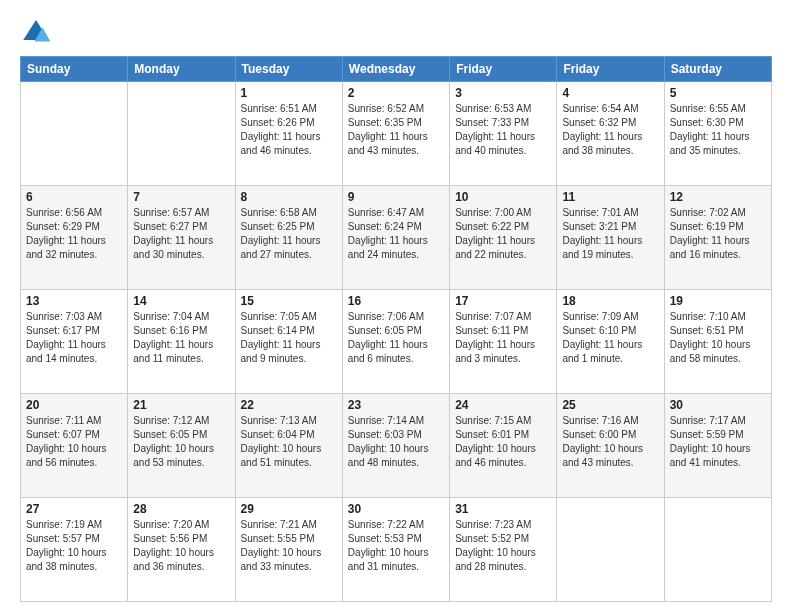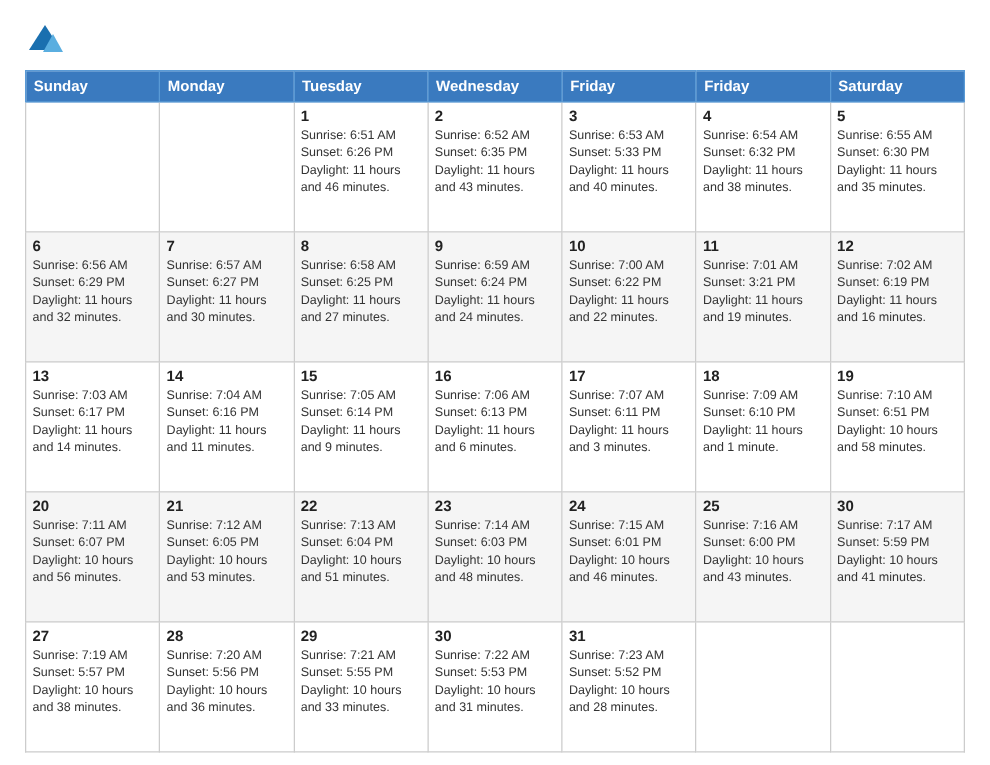--- a/index.html
+++ b/index.html
@@ -145,21 +145,21 @@
           </td>
           <td>
             <span class="day-num">2</span>
             <div class="day-info">Sunrise: 6:52 AM
 Sunset: 6:35 PM
 Daylight: 11 hours and 43 minutes.</div>
           </td>
           <td>
             <span class="day-num">3</span>
             <div class="day-info">Sunrise: 6:53 AM
-Sunset: 5:33 PM
+Sunset: 7:33 PM
 Daylight: 11 hours and 40 minutes.</div>
           </td>
           <td>
             <span class="day-num">4</span>
             <div class="day-info">Sunrise: 6:54 AM
 Sunset: 6:32 PM
 Daylight: 11 hours and 38 minutes.</div>
           </td>
           <td>
             <span class="day-num">5</span>
@@ -182,21 +182,21 @@
 Daylight: 11 hours and 30 minutes.</div>
           </td>
           <td>
             <span class="day-num">8</span>
             <div class="day-info">Sunrise: 6:58 AM
 Sunset: 6:25 PM
 Daylight: 11 hours and 27 minutes.</div>
           </td>
           <td>
             <span class="day-num">9</span>
-            <div class="day-info">Sunrise: 6:59 AM
+            <div class="day-info">Sunrise: 6:47 AM
 Sunset: 6:24 PM
 Daylight: 11 hours and 24 minutes.</div>
           </td>
           <td>
             <span class="day-num">10</span>
             <div class="day-info">Sunrise: 7:00 AM
 Sunset: 6:22 PM
 Daylight: 11 hours and 22 minutes.</div>
           </td>
           <td>
@@ -227,21 +227,21 @@
           </td>
           <td>
             <span class="day-num">15</span>
             <div class="day-info">Sunrise: 7:05 AM
 Sunset: 6:14 PM
 Daylight: 11 hours and 9 minutes.</div>
           </td>
           <td>
             <span class="day-num">16</span>
             <div class="day-info">Sunrise: 7:06 AM
-Sunset: 6:13 PM
+Sunset: 6:05 PM
 Daylight: 11 hours and 6 minutes.</div>
           </td>
           <td>
             <span class="day-num">17</span>
             <div class="day-info">Sunrise: 7:07 AM
 Sunset: 6:11 PM
 Daylight: 11 hours and 3 minutes.</div>
           </td>
           <td>
             <span class="day-num">18</span>

